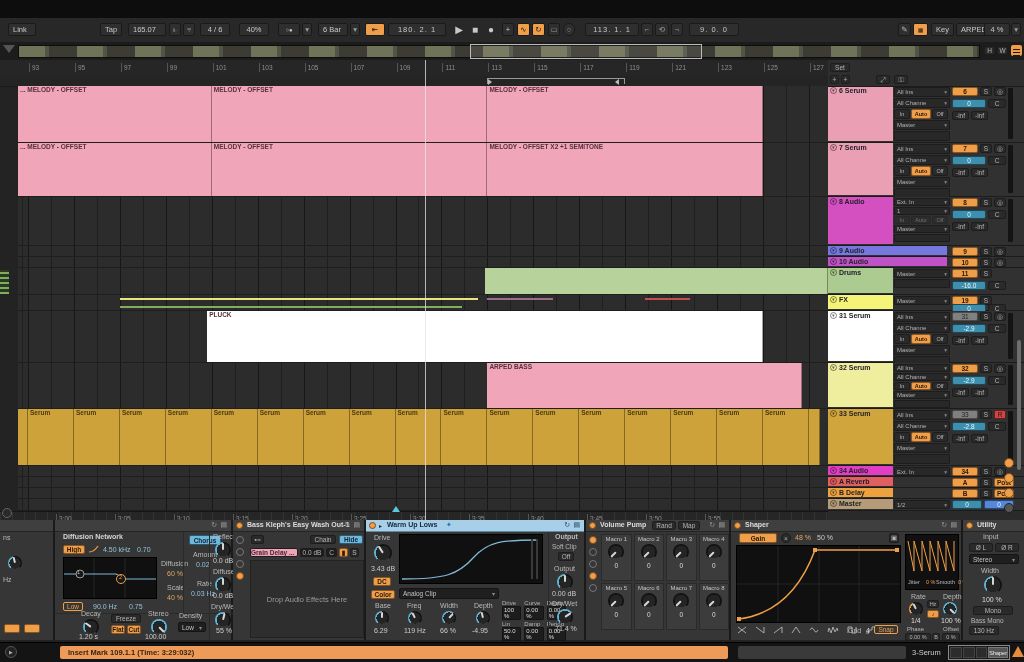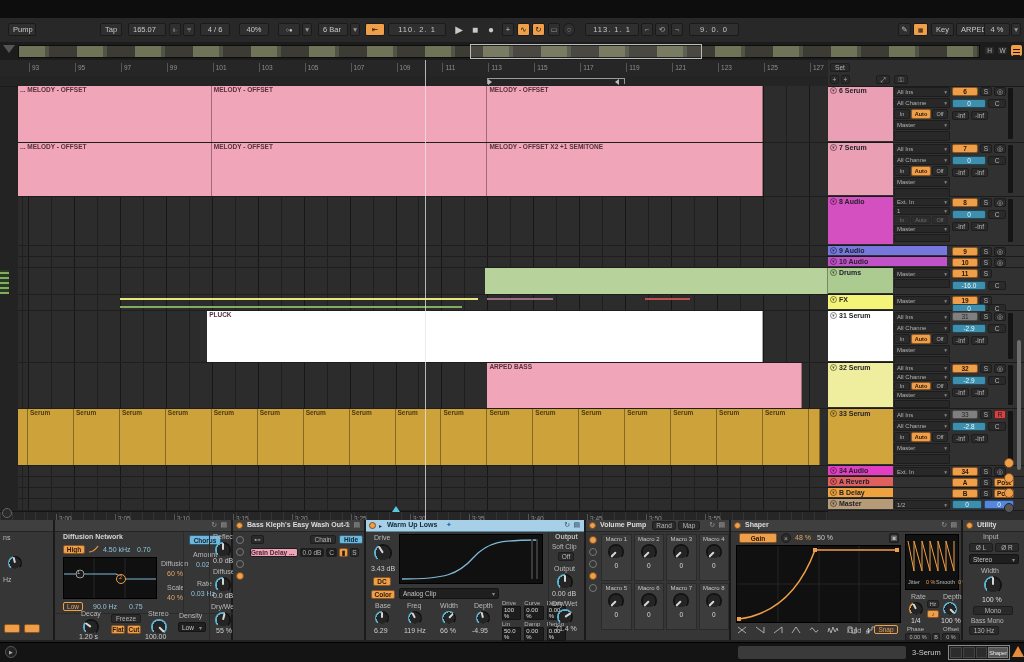--- a/index.html
+++ b/index.html
@@ -96,34 +96,34 @@
   .meterbar{position:absolute;left:180px;width:5px;background:#141414;border-radius:1px;}
   svg{display:block;}
   .mini-ic{display:inline-block;margin-right:3px;}
 </style>
 </head>
 <body>
 
 <div id="root">
 
   <div class="abs" style="left:0;top:18px;width:1024px;height:24px;background:#282828;border-bottom:1px solid #101010;">
-    <div class="tchip" style="left:8px;top:5px;width:28px;">Pump</div>
+    <div class="tchip" style="left:8px;top:5px;width:28px;">Link</div>
     <div class="tchip" style="left:100px;top:5px;">Tap</div>
     <div class="tchip" style="left:128px;top:5px;width:38px;">165.07</div>
     <div class="tchip" style="left:169px;top:5px;width:12px;padding:0;justify-content:center;color:#999;">⫦</div>
     <div class="tchip" style="left:183px;top:5px;width:12px;padding:0;justify-content:center;color:#999;">⫧</div>
     <div class="tchip" style="left:200px;top:5px;width:30px;justify-content:center;">4 / 6</div>
     <div class="tchip" style="left:239px;top:5px;width:30px;justify-content:center;">40%</div>
     <div class="tchip" style="left:278px;top:5px;width:22px;justify-content:center;font-size:6px;">○●</div>
     <div class="tchip" style="left:302px;top:5px;width:10px;justify-content:center;color:#999;">▾</div>
     <div class="tchip" style="left:318px;top:5px;width:30px;">6 Bar</div>
     <div class="tchip" style="left:350px;top:5px;width:10px;justify-content:center;color:#999;">▾</div>
 
     <div class="tchip orange" style="left:365px;top:5px;width:20px;justify-content:center;">⇤</div>
-    <div class="tchip" style="left:388px;top:5px;width:58px;justify-content:center;letter-spacing:1px;">110. 2. 1</div>
+    <div class="tchip" style="left:388px;top:5px;width:58px;justify-content:center;letter-spacing:1px;">180. 2. 1</div>
     <div class="abs" style="left:452px;top:5px;width:14px;height:13px;color:#c8c8c8;font-size:10px;line-height:13px;text-align:center;">▶</div>
     <div class="abs" style="left:468px;top:5px;width:14px;height:13px;color:#c8c8c8;font-size:10px;line-height:13px;text-align:center;">■</div>
     <div class="abs" style="left:484px;top:5px;width:14px;height:13px;color:#c8c8c8;font-size:10px;line-height:13px;text-align:center;">●</div>
     <div class="tchip" style="left:502px;top:5px;width:12px;justify-content:center;">+</div>
     <div class="tchip orange" style="left:517px;top:5px;width:13px;justify-content:center;">∿</div>
     <div class="tchip orange" style="left:532px;top:5px;width:13px;justify-content:center;">↻</div>
     <div class="tchip" style="left:548px;top:5px;width:12px;justify-content:center;color:#999;">▭</div>
     <div class="tchip" style="left:563px;top:5px;width:12px;justify-content:center;color:#999;border-radius:6px;">○</div>
     <div class="tchip" style="left:585px;top:5px;width:54px;justify-content:center;letter-spacing:1px;">113. 1. 1</div>
     <div class="tchip" style="left:641px;top:5px;width:12px;justify-content:center;color:#999;">⌐</div>
@@ -771,20 +771,23 @@
     <div class="circ" style="left:3px;top:52px;width:8px;height:8px;background:#ef9f49;border:1px solid #7d4c1a;"></div>
     <div class="chip" style="left:18px;top:15px;width:13px;">⊷</div>
     <div class="chip" style="left:77px;top:15px;width:26px;">Chain</div>
     <div class="chip blue" style="left:106px;top:15px;width:24px;">Hide</div>
     <div class="chip" style="left:17px;top:28px;width:48px;background:#eda4b6;color:#4a2530;font-weight:bold;justify-content:flex-start;">Grain Delay ...</div>
     <div class="chip" style="left:67px;top:28px;width:24px;background:#1d1d1d;">0.0 dB</div>
     <div class="chip" style="left:93px;top:28px;width:11px;background:#1d1d1d;">C</div>
     <div class="chip orange" style="left:106px;top:28px;width:9px;">▮</div>
     <div class="chip" style="left:117px;top:28px;width:9px;">S</div>
 
+    <div class="abs" style="left:17px;top:40px;width:112px;height:76px;background:#2e2e2e;border:1px solid #222;display:flex;align-items:center;justify-content:center;">
+      <span style="font-size:7.5px;color:#9a9a9a;">Drop Audio Effects Here</span>
+    </div>
   </div>
 
   <div class="device" style="left:366px;width:220px;">
     <div class="dtitle" style="background:#a8cfe8;border-bottom-color:#5f8aa4;">
       <span class="pwr" style="left:3px;"></span>
       <span class="abs" style="left:13px;top:2px;font-size:6px;color:#17303f;">▸</span>
       <span class="tx" style="left:21px;color:#12293a;">Warm Up Lows</span>
       <span class="abs" style="left:80px;top:1px;font-size:7px;color:#2b6fae;">✦</span>
       <span class="dico" style="right:14px;color:#2b4a5e;">↻</span>
       <span class="dico" style="right:4px;color:#2b4a5e;">▤</span>
@@ -1054,20 +1057,23 @@
         <i></i>
       </span>
     <span class="lbl" style="left:19px;top:76px;color:#ddd;">100 %</span>
     <div class="chip" style="left:10px;top:86px;width:40px;">Mono</div>
     <span class="lbl" style="left:8px;top:97px;font-size:6.5px;">Bass Mono</span>
     <div class="chip" style="left:6px;top:106px;width:30px;">130 Hz</div>
   </div>
 
   <div class="abs" style="left:0;top:642px;width:1024px;height:20px;background:#141414;border-top:1px solid #000;">
     <div class="circ" style="left:5px;top:3px;width:12px;height:12px;border:1px solid #555;background:#222;display:flex;align-items:center;justify-content:center;font-size:5px;color:#aaa;">▶</div>
+    <div class="abs" style="left:60px;top:3px;width:668px;height:13px;background:#ee9a58;border-radius:2px;display:flex;align-items:center;padding:0 8px;box-sizing:border-box;">
+      <span style="font-size:7.5px;color:#3a2410;font-weight:bold;">Insert Mark 109.1.1 (Time: 3:29:032)</span>
+    </div>
     <div class="abs" style="left:738px;top:3px;width:168px;height:13px;background:#3a3a3a;border-radius:2px;"></div>
     <span class="abs" style="left:912px;top:5px;font-size:7.5px;color:#ccc;">3-Serum</span>
     <div class="abs" style="left:948px;top:2px;width:62px;height:15px;border:1px solid #888;display:flex;gap:1px;padding:1px;box-sizing:border-box;background:#1a1a1a;">
       <div style="width:11px;background:#2c2c2c;border:1px solid #444;"></div>
       <div style="width:11px;background:#2c2c2c;border:1px solid #444;"></div>
       <div style="width:11px;background:#2c2c2c;border:1px solid #444;"></div>
       <div style="flex:1;background:#555;border:1px solid #777;display:flex;align-items:center;justify-content:center;">
         <span style="font-size:5.5px;color:#eee;">Shaper</span>
       </div>
     </div>

